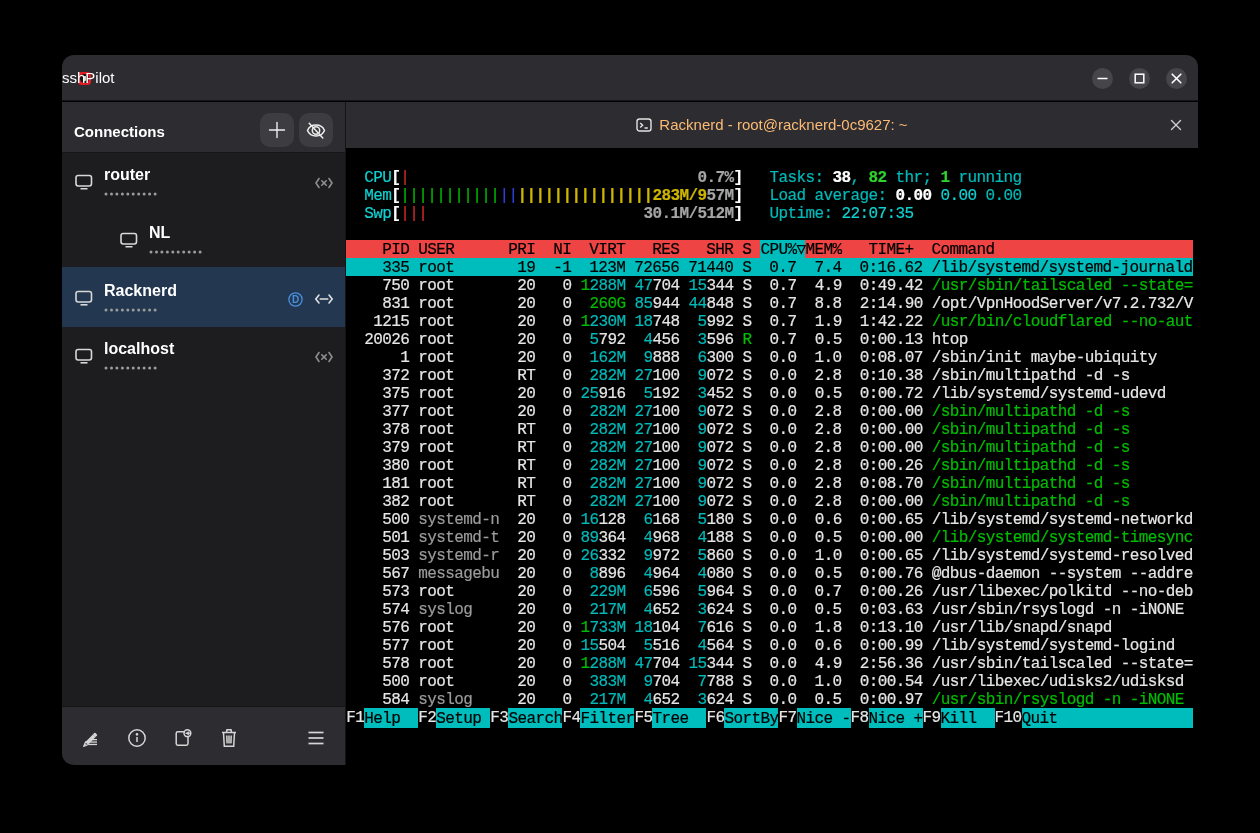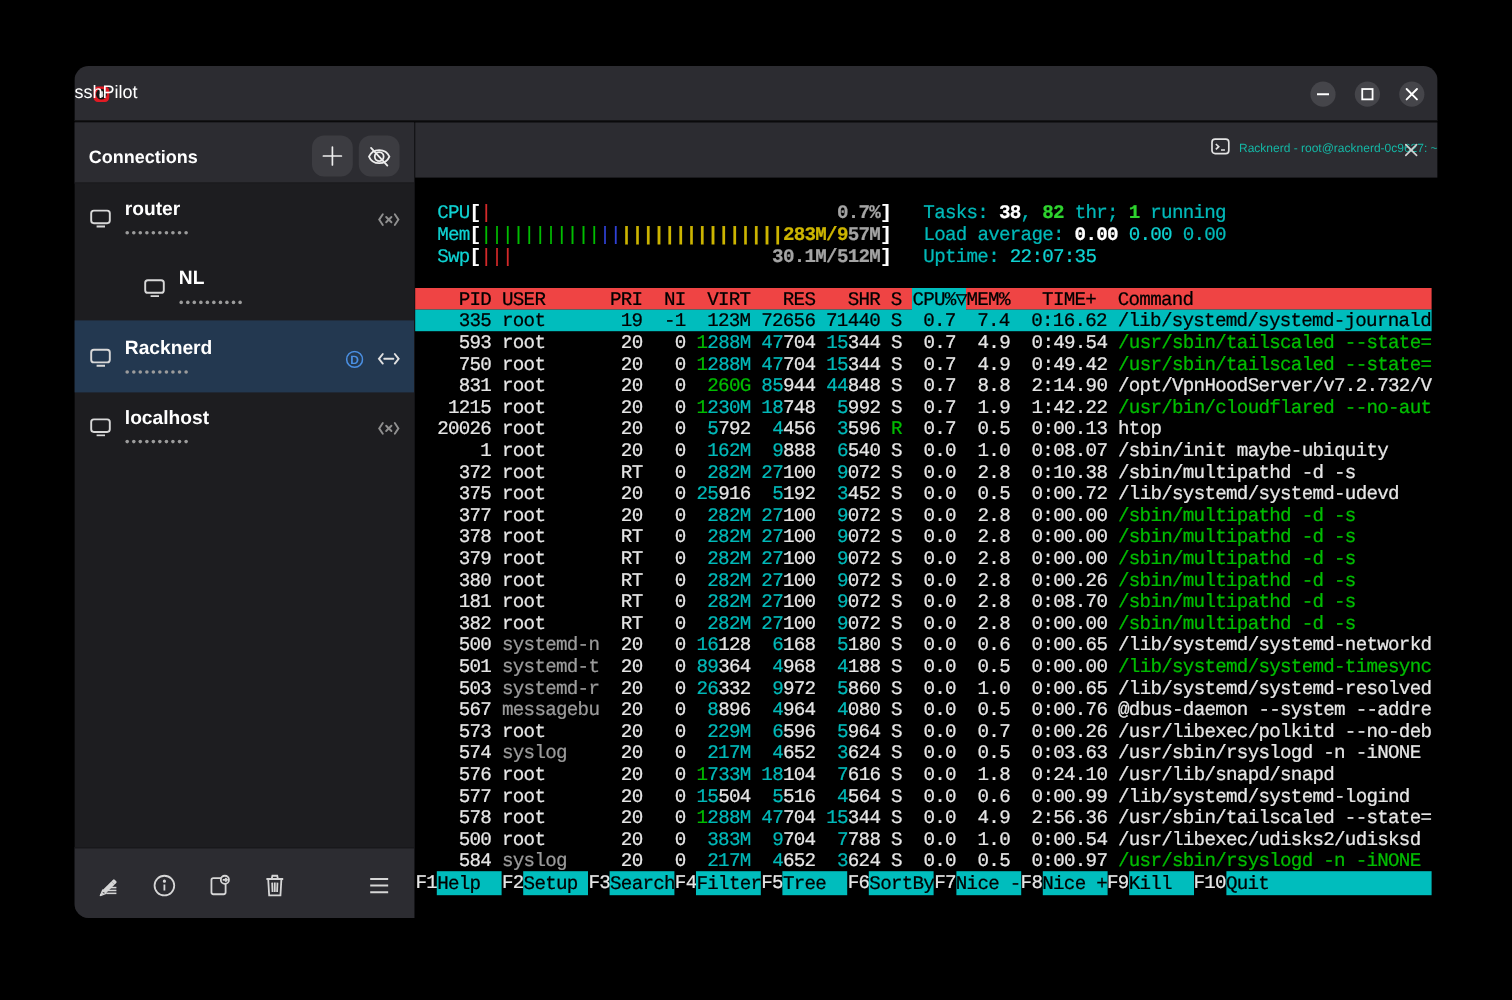--- a/index.html
+++ b/index.html
@@ -19,21 +19,21 @@
 .crow{position:absolute;left:0;width:283px;height:58px}
 .mon{position:absolute;left:13px;top:21px}
 .cname{position:absolute;left:42px;top:13px;font-size:16px;font-weight:bold;color:#fff}
 .dots{position:absolute;left:42px;top:39px;width:55px;height:4px}
 .ric{position:absolute;top:23px}
 .badge{position:absolute;right:42px;top:23px}
 #stool{position:absolute;left:0;top:604px;width:283px;height:59px;background:#2c2c31;border-top:1px solid #161618}
 #vdiv{position:absolute;left:283px;top:47px;width:1px;height:663px;background:#141417}
 #main{position:absolute;left:284px;top:47px;width:852px;height:663px;background:#000}
 #tabbar{position:absolute;left:0;top:0;width:852px;height:46px;background:#2c2c31}
-#tablbl{position:absolute;left:0;top:0;width:100%;height:46px;line-height:46px;text-align:right;color:#14b8a6;font-size:10px}
+#tablbl{position:absolute;left:0;top:0;width:100%;height:46px;line-height:46px;text-align:center;color:#fdba74;font-size:15px}
 #tabx{position:absolute;right:14px;top:15px}
 #term{position:absolute;left:0.3px;top:48px;width:847px;font-family:"Liberation Mono",monospace;font-size:16px;letter-spacing:-0.6px;line-height:19px;font-weight:400;color:#e6e6e6;-webkit-text-stroke:0.2px}
 .tl{height:18px;line-height:21px;white-space:pre}
 .tl i{font-style:normal}
 .tl i.c{color:#00b9b9;}
 .tl i.C{color:#0fd2d2;font-weight:400}
 .tl i.g{color:#00bd00;}
 .tl i.G{color:#2ed32e;font-weight:700}
 .tl i.w{color:#e6e6e6;}
 .tl i.W{color:#ffffff;font-weight:700}
@@ -268,40 +268,39 @@
         </svg>
     </div>
     <div id="term">
         <div class="tl"></div>
         <div class="tl">  <i class="C">CPU</i><i class="W">[</i><i class="r">|</i>                                <i class="D">0.7%</i><i class="W">]</i>   <i class="c">Tasks: </i><i class="W">38</i><i class="c">, </i><i class="G">82</i><i class="c"> thr; </i><i class="G">1</i><i class="c"> running</i>                   </div>
         <div class="tl">  <i class="C">Mem</i><i class="W">[</i><i class="g">|||||||||||</i><i class="b">||</i><i class="y">|||||||||||||||</i><i class="y">283M/9</i><i class="D">57M</i><i class="W">]</i>   <i class="c">Load average: </i><i class="W">0.00</i> <i class="C">0.00</i> <i class="c">0.00</i>                   </div>
         <div class="tl">  <i class="C">Swp</i><i class="W">[</i><i class="r">|||</i>                        <i class="D">30.1M/512M</i><i class="W">]</i>   <i class="c">Uptime: </i><i class="C">22:07:35</i>                               </div>
         <div class="tl"></div>
         <div class="tl hdr">    PID USER      PRI  NI  VIRT   RES   SHR S <i class="sort">CPU%▽</i>MEM%   TIME+  Command                      </div>
         <div class="tl sel">    335 root       19  -1  123M 72656 71440 S  0.7  7.4  0:16.62 /lib/systemd/systemd-journald</div>
-        <div class="tl"><i class="w">    593</i> <i class="w">root     </i> <i class="w"> 20</i> <i class="w">  0</i> <i class="g">1</i><i class="c">288M</i> <i class="c">47</i><i class="w">704</i> <i class="c">15</i><i class="w">344</i> <i class="w">S</i> <i class="w"> 0.7</i> <i class="w"> 4.9</i> <i class="w"> 0:49.54</i> <i class="g">/usr/sbin/tailscaled --state=</i></div>
         <div class="tl"><i class="w">    750</i> <i class="w">root     </i> <i class="w"> 20</i> <i class="w">  0</i> <i class="g">1</i><i class="c">288M</i> <i class="c">47</i><i class="w">704</i> <i class="c">15</i><i class="w">344</i> <i class="w">S</i> <i class="w"> 0.7</i> <i class="w"> 4.9</i> <i class="w"> 0:49.42</i> <i class="g">/usr/sbin/tailscaled --state=</i></div>
         <div class="tl"><i class="w">    831</i> <i class="w">root     </i> <i class="w"> 20</i> <i class="w">  0</i>  <i class="g">260G</i> <i class="c">85</i><i class="w">944</i> <i class="c">44</i><i class="w">848</i> <i class="w">S</i> <i class="w"> 0.7</i> <i class="w"> 8.8</i> <i class="w"> 2:14.90</i> <i class="w">/opt/VpnHoodServer/v7.2.732/V</i></div>
         <div class="tl"><i class="w">   1215</i> <i class="w">root     </i> <i class="w"> 20</i> <i class="w">  0</i> <i class="g">1</i><i class="c">230M</i> <i class="c">18</i><i class="w">748</i>  <i class="c">5</i><i class="w">992</i> <i class="w">S</i> <i class="w"> 0.7</i> <i class="w"> 1.9</i> <i class="w"> 1:42.22</i> <i class="g">/usr/bin/cloudflared --no-aut</i></div>
         <div class="tl"><i class="w">  20026</i> <i class="w">root     </i> <i class="w"> 20</i> <i class="w">  0</i>  <i class="c">5</i><i class="w">792</i>  <i class="c">4</i><i class="w">456</i>  <i class="c">3</i><i class="w">596</i> <i class="g">R</i> <i class="w"> 0.7</i> <i class="w"> 0.5</i> <i class="w"> 0:00.13</i> <i class="w">htop</i>                         </div>
-        <div class="tl"><i class="w">      1</i> <i class="w">root     </i> <i class="w"> 20</i> <i class="w">  0</i>  <i class="c">162M</i>  <i class="c">9</i><i class="w">888</i>  <i class="c">6</i><i class="w">540</i> <i class="w">S</i> <i class="w"> 0.0</i> <i class="w"> 1.0</i> <i class="w"> 0:08.07</i> <i class="w">/sbin/init maybe-ubiquity</i>    </div>
+        <div class="tl"><i class="w">      1</i> <i class="w">root     </i> <i class="w"> 20</i> <i class="w">  0</i>  <i class="c">162M</i>  <i class="c">9</i><i class="w">888</i>  <i class="c">6</i><i class="w">300</i> <i class="w">S</i> <i class="w"> 0.0</i> <i class="w"> 1.0</i> <i class="w"> 0:08.07</i> <i class="w">/sbin/init maybe-ubiquity</i>    </div>
         <div class="tl"><i class="w">    372</i> <i class="w">root     </i> <i class="w"> RT</i> <i class="w">  0</i>  <i class="c">282M</i> <i class="c">27</i><i class="w">100</i>  <i class="c">9</i><i class="w">072</i> <i class="w">S</i> <i class="w"> 0.0</i> <i class="w"> 2.8</i> <i class="w"> 0:10.38</i> <i class="w">/sbin/multipathd -d -s</i>       </div>
         <div class="tl"><i class="w">    375</i> <i class="w">root     </i> <i class="w"> 20</i> <i class="w">  0</i> <i class="c">25</i><i class="w">916</i>  <i class="c">5</i><i class="w">192</i>  <i class="c">3</i><i class="w">452</i> <i class="w">S</i> <i class="w"> 0.0</i> <i class="w"> 0.5</i> <i class="w"> 0:00.72</i> <i class="w">/lib/systemd/systemd-udevd</i>   </div>
         <div class="tl"><i class="w">    377</i> <i class="w">root     </i> <i class="w"> 20</i> <i class="w">  0</i>  <i class="c">282M</i> <i class="c">27</i><i class="w">100</i>  <i class="c">9</i><i class="w">072</i> <i class="w">S</i> <i class="w"> 0.0</i> <i class="w"> 2.8</i> <i class="w"> 0:00.00</i> <i class="g">/sbin/multipathd -d -s</i>       </div>
         <div class="tl"><i class="w">    378</i> <i class="w">root     </i> <i class="w"> RT</i> <i class="w">  0</i>  <i class="c">282M</i> <i class="c">27</i><i class="w">100</i>  <i class="c">9</i><i class="w">072</i> <i class="w">S</i> <i class="w"> 0.0</i> <i class="w"> 2.8</i> <i class="w"> 0:00.00</i> <i class="g">/sbin/multipathd -d -s</i>       </div>
         <div class="tl"><i class="w">    379</i> <i class="w">root     </i> <i class="w"> RT</i> <i class="w">  0</i>  <i class="c">282M</i> <i class="c">27</i><i class="w">100</i>  <i class="c">9</i><i class="w">072</i> <i class="w">S</i> <i class="w"> 0.0</i> <i class="w"> 2.8</i> <i class="w"> 0:00.00</i> <i class="g">/sbin/multipathd -d -s</i>       </div>
         <div class="tl"><i class="w">    380</i> <i class="w">root     </i> <i class="w"> RT</i> <i class="w">  0</i>  <i class="c">282M</i> <i class="c">27</i><i class="w">100</i>  <i class="c">9</i><i class="w">072</i> <i class="w">S</i> <i class="w"> 0.0</i> <i class="w"> 2.8</i> <i class="w"> 0:00.26</i> <i class="g">/sbin/multipathd -d -s</i>       </div>
         <div class="tl"><i class="w">    181</i> <i class="w">root     </i> <i class="w"> RT</i> <i class="w">  0</i>  <i class="c">282M</i> <i class="c">27</i><i class="w">100</i>  <i class="c">9</i><i class="w">072</i> <i class="w">S</i> <i class="w"> 0.0</i> <i class="w"> 2.8</i> <i class="w"> 0:08.70</i> <i class="g">/sbin/multipathd -d -s</i>       </div>
         <div class="tl"><i class="w">    382</i> <i class="w">root     </i> <i class="w"> RT</i> <i class="w">  0</i>  <i class="c">282M</i> <i class="c">27</i><i class="w">100</i>  <i class="c">9</i><i class="w">072</i> <i class="w">S</i> <i class="w"> 0.0</i> <i class="w"> 2.8</i> <i class="w"> 0:00.00</i> <i class="g">/sbin/multipathd -d -s</i>       </div>
         <div class="tl"><i class="w">    500</i> <i class="d">systemd-n</i> <i class="w"> 20</i> <i class="w">  0</i> <i class="c">16</i><i class="w">128</i>  <i class="c">6</i><i class="w">168</i>  <i class="c">5</i><i class="w">180</i> <i class="w">S</i> <i class="w"> 0.0</i> <i class="w"> 0.6</i> <i class="w"> 0:00.65</i> <i class="w">/lib/systemd/systemd-networkd</i></div>
         <div class="tl"><i class="w">    501</i> <i class="d">systemd-t</i> <i class="w"> 20</i> <i class="w">  0</i> <i class="c">89</i><i class="w">364</i>  <i class="c">4</i><i class="w">968</i>  <i class="c">4</i><i class="w">188</i> <i class="w">S</i> <i class="w"> 0.0</i> <i class="w"> 0.5</i> <i class="w"> 0:00.00</i> <i class="g">/lib/systemd/systemd-timesync</i></div>
         <div class="tl"><i class="w">    503</i> <i class="d">systemd-r</i> <i class="w"> 20</i> <i class="w">  0</i> <i class="c">26</i><i class="w">332</i>  <i class="c">9</i><i class="w">972</i>  <i class="c">5</i><i class="w">860</i> <i class="w">S</i> <i class="w"> 0.0</i> <i class="w"> 1.0</i> <i class="w"> 0:00.65</i> <i class="w">/lib/systemd/systemd-resolved</i></div>
         <div class="tl"><i class="w">    567</i> <i class="d">messagebu</i> <i class="w"> 20</i> <i class="w">  0</i>  <i class="c">8</i><i class="w">896</i>  <i class="c">4</i><i class="w">964</i>  <i class="c">4</i><i class="w">080</i> <i class="w">S</i> <i class="w"> 0.0</i> <i class="w"> 0.5</i> <i class="w"> 0:00.76</i> <i class="w">@dbus-daemon --system --addre</i></div>
         <div class="tl"><i class="w">    573</i> <i class="w">root     </i> <i class="w"> 20</i> <i class="w">  0</i>  <i class="c">229M</i>  <i class="c">6</i><i class="w">596</i>  <i class="c">5</i><i class="w">964</i> <i class="w">S</i> <i class="w"> 0.0</i> <i class="w"> 0.7</i> <i class="w"> 0:00.26</i> <i class="w">/usr/libexec/polkitd --no-deb</i></div>
         <div class="tl"><i class="w">    574</i> <i class="d">syslog   </i> <i class="w"> 20</i> <i class="w">  0</i>  <i class="c">217M</i>  <i class="c">4</i><i class="w">652</i>  <i class="c">3</i><i class="w">624</i> <i class="w">S</i> <i class="w"> 0.0</i> <i class="w"> 0.5</i> <i class="w"> 0:03.63</i> <i class="w">/usr/sbin/rsyslogd -n -iNONE</i> </div>
-        <div class="tl"><i class="w">    576</i> <i class="w">root     </i> <i class="w"> 20</i> <i class="w">  0</i> <i class="g">1</i><i class="c">733M</i> <i class="c">18</i><i class="w">104</i>  <i class="c">7</i><i class="w">616</i> <i class="w">S</i> <i class="w"> 0.0</i> <i class="w"> 1.8</i> <i class="w"> 0:24.10</i> <i class="w">/usr/lib/snapd/snapd</i>         </div>
+        <div class="tl"><i class="w">    576</i> <i class="w">root     </i> <i class="w"> 20</i> <i class="w">  0</i> <i class="g">1</i><i class="c">733M</i> <i class="c">18</i><i class="w">104</i>  <i class="c">7</i><i class="w">616</i> <i class="w">S</i> <i class="w"> 0.0</i> <i class="w"> 1.8</i> <i class="w"> 0:13.10</i> <i class="w">/usr/lib/snapd/snapd</i>         </div>
         <div class="tl"><i class="w">    577</i> <i class="w">root     </i> <i class="w"> 20</i> <i class="w">  0</i> <i class="c">15</i><i class="w">504</i>  <i class="c">5</i><i class="w">516</i>  <i class="c">4</i><i class="w">564</i> <i class="w">S</i> <i class="w"> 0.0</i> <i class="w"> 0.6</i> <i class="w"> 0:00.99</i> <i class="w">/lib/systemd/systemd-logind</i>  </div>
         <div class="tl"><i class="w">    578</i> <i class="w">root     </i> <i class="w"> 20</i> <i class="w">  0</i> <i class="g">1</i><i class="c">288M</i> <i class="c">47</i><i class="w">704</i> <i class="c">15</i><i class="w">344</i> <i class="w">S</i> <i class="w"> 0.0</i> <i class="w"> 4.9</i> <i class="w"> 2:56.36</i> <i class="w">/usr/sbin/tailscaled --state=</i></div>
         <div class="tl"><i class="w">    500</i> <i class="w">root     </i> <i class="w"> 20</i> <i class="w">  0</i>  <i class="c">383M</i>  <i class="c">9</i><i class="w">704</i>  <i class="c">7</i><i class="w">788</i> <i class="w">S</i> <i class="w"> 0.0</i> <i class="w"> 1.0</i> <i class="w"> 0:00.54</i> <i class="w">/usr/libexec/udisks2/udisksd</i> </div>
         <div class="tl"><i class="w">    584</i> <i class="d">syslog   </i> <i class="w"> 20</i> <i class="w">  0</i>  <i class="c">217M</i>  <i class="c">4</i><i class="w">652</i>  <i class="c">3</i><i class="w">624</i> <i class="w">S</i> <i class="w"> 0.0</i> <i class="w"> 0.5</i> <i class="w"> 0:00.97</i> <i class="g">/usr/sbin/rsyslogd -n -iNONE</i> </div>
         <div class="tl"><i class="fk">F1</i><i class="fl">Help  </i><i class="fk">F2</i><i class="fl">Setup </i><i class="fk">F3</i><i class="fl">Search</i><i class="fk">F4</i><i class="fl">Filter</i><i class="fk">F5</i><i class="fl">Tree  </i><i class="fk">F6</i><i class="fl">SortBy</i><i class="fk">F7</i><i class="fl">Nice -</i><i class="fk">F8</i><i class="fl">Nice +</i><i class="fk">F9</i><i class="fl">Kill  </i><i class="fk">F10</i><i class="fl">Quit               </i></div>
       </div>
   </div>
 </div>
 </body></html>

